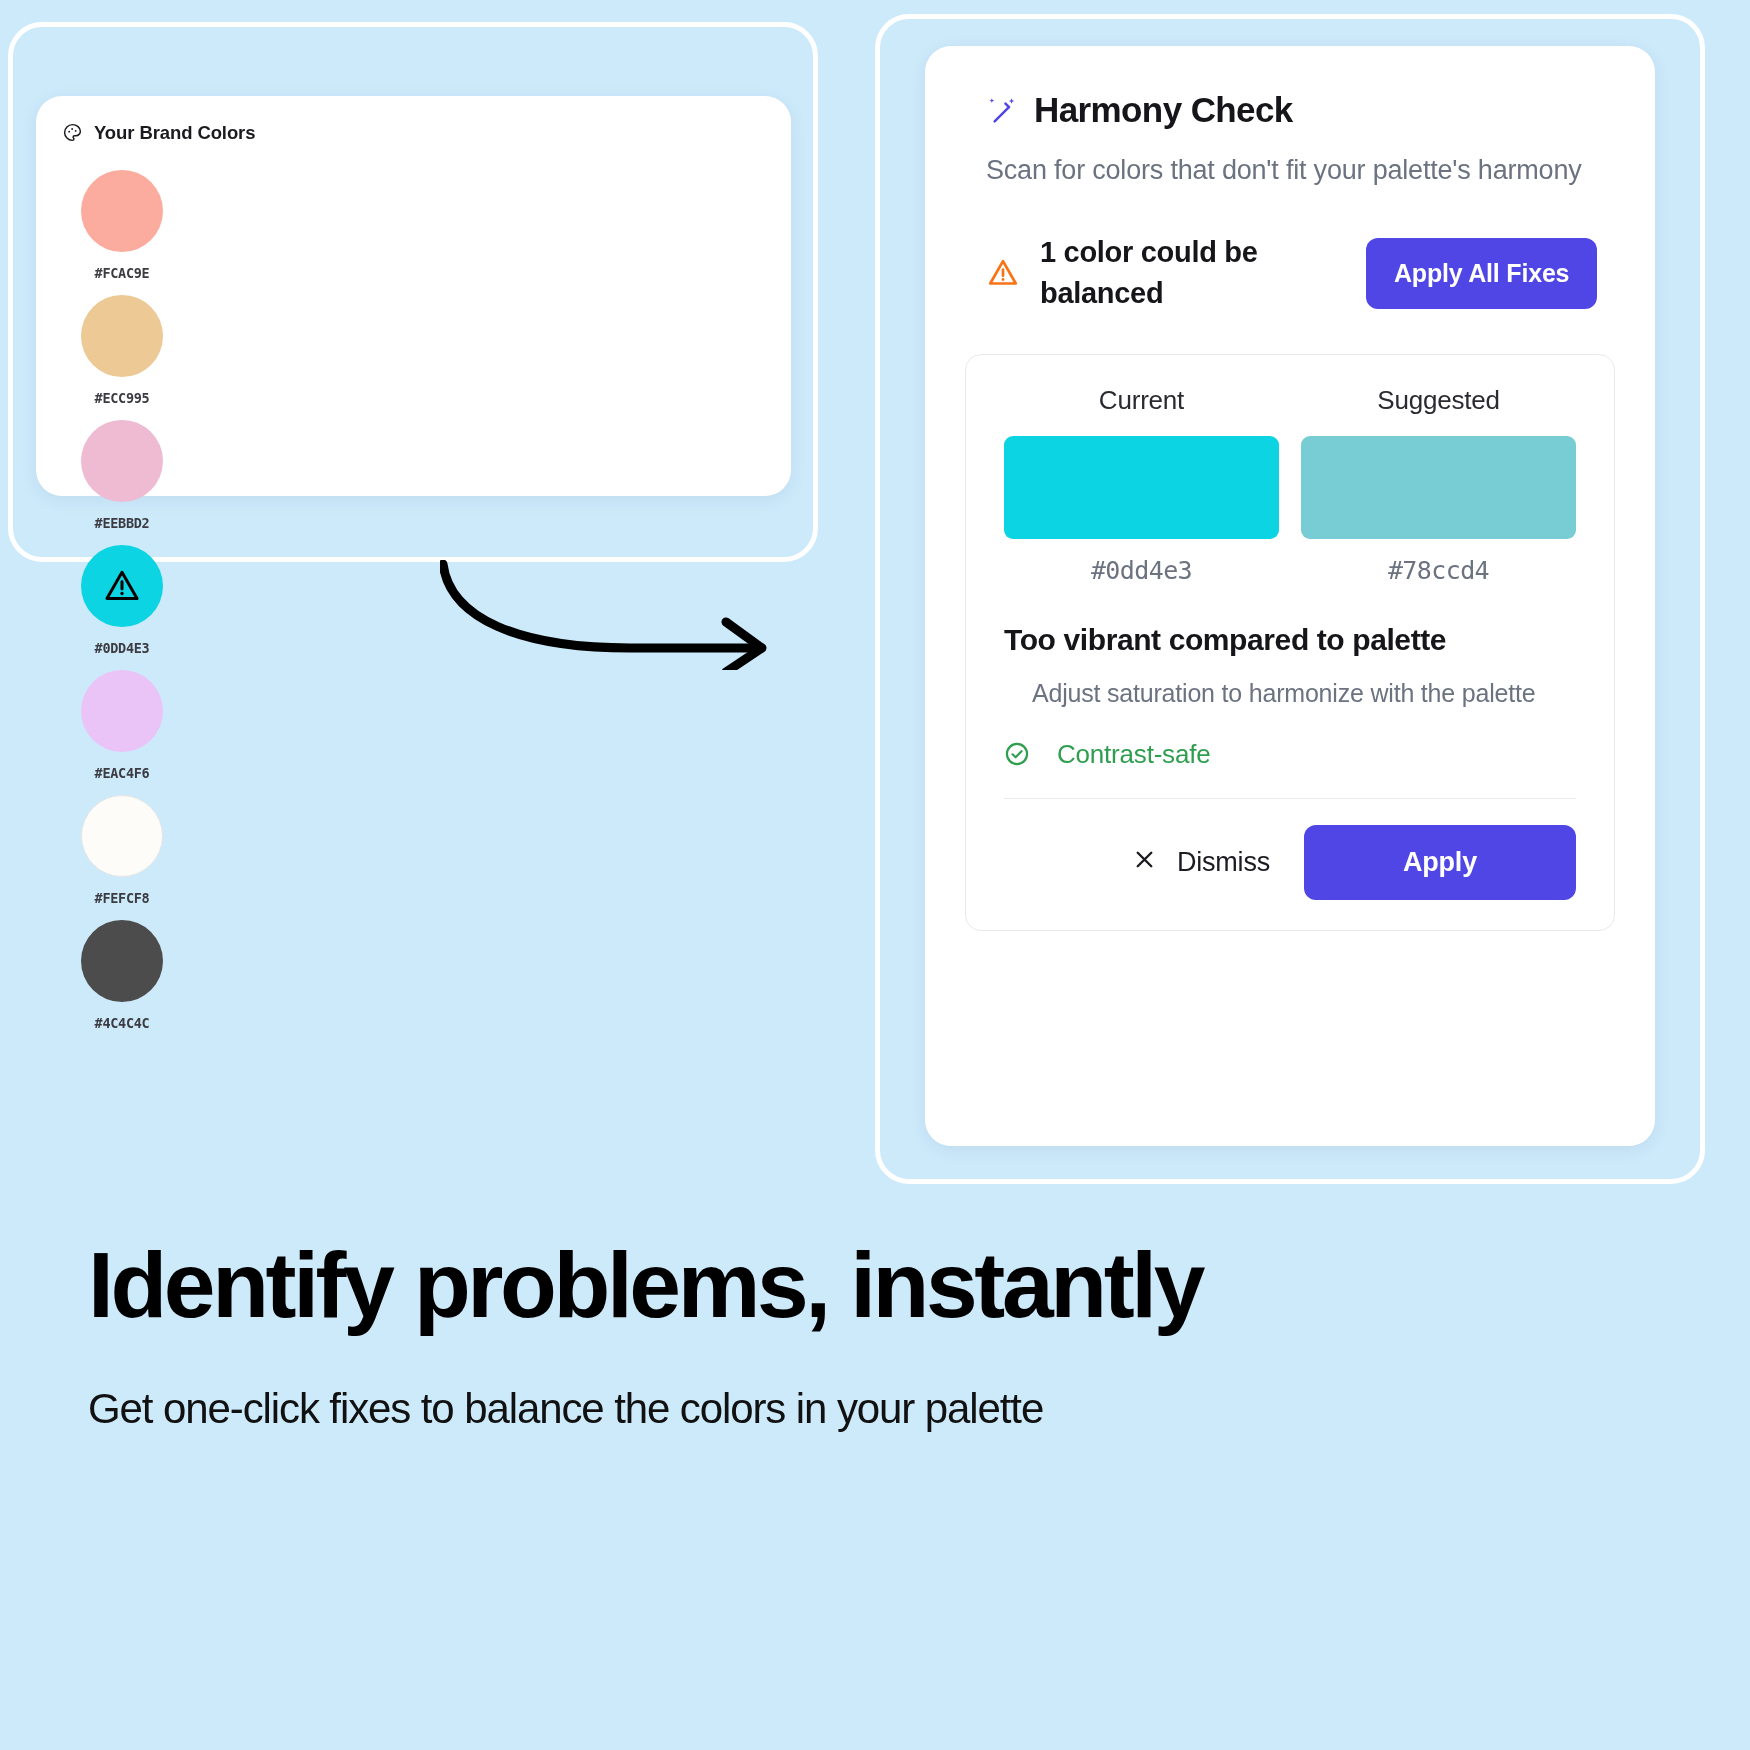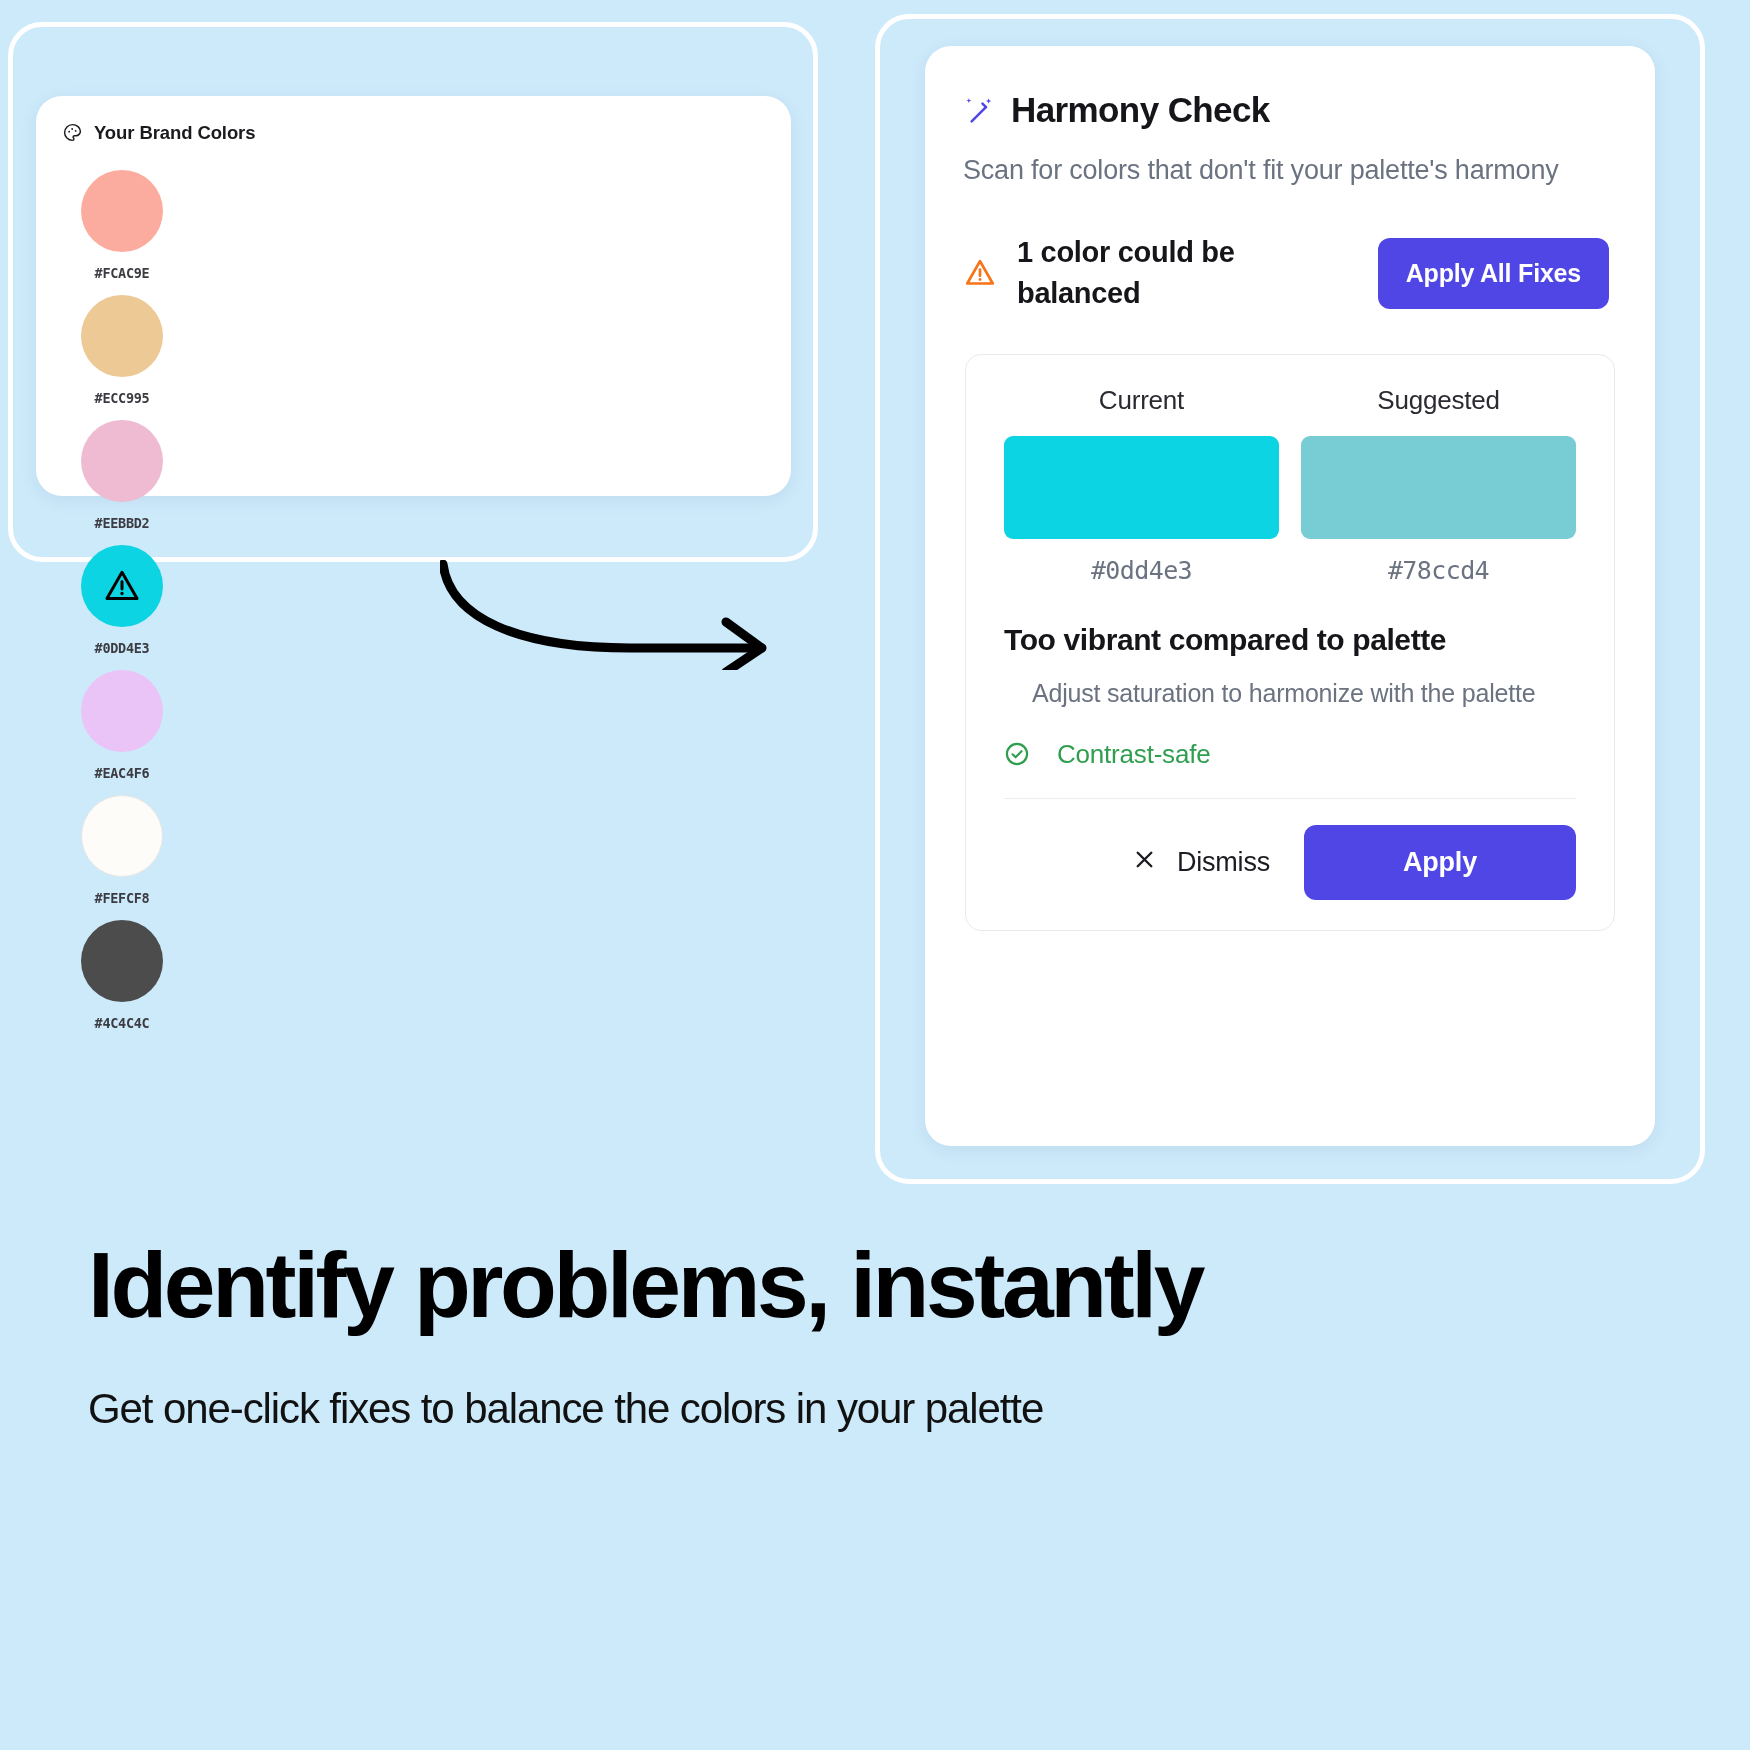--- a/index.html
+++ b/index.html
@@ -67,31 +67,31 @@
     margin-top:13px;
     font-family:"DejaVu Sans Mono","Liberation Mono",monospace;
     font-size:13.5px;font-weight:700;color:#3b3b41;letter-spacing:-.3px;
   }
   .warn-tri{width:42px;height:42px;display:block;}
 
   
   #arrow{position:absolute;left:440px;top:560px;width:370px;height:110px;}
 
   
-  .h-pad{padding:44px 46px 0 38px;}
+  .h-pad{padding:44px 46px 0 61px;}
   .h-title-row{display:flex;align-items:center;gap:16px;}
   .wand-icon{width:32px;height:32px;display:block;}
   .h-title{font-size:35px;font-weight:700;color:#15151a;letter-spacing:-.6px;}
   .h-sub{
     margin-top:20px;font-size:27px;line-height:1.55;color:#6b7280;
     letter-spacing:-.2px;max-width:660px;
   }
 
   .status-row{
-    display:flex;align-items:center;justify-content:space-between;
+    display:flex;align-items:center;justify-content:flex-start;
     margin-top:40px;
   }
   .status-left{display:flex;align-items:center;gap:20px;max-width:380px;}
   .alert-tri{width:34px;height:34px;flex:0 0 auto;display:block;}
   .status-text{font-size:29px;font-weight:700;color:#15151a;line-height:1.42;letter-spacing:-.3px;}
 
   .btn-primary{
     background:#4f46e5;color:#fff;border:none;
     border-radius:12px;
     font-family:"Liberation Sans",sans-serif;

